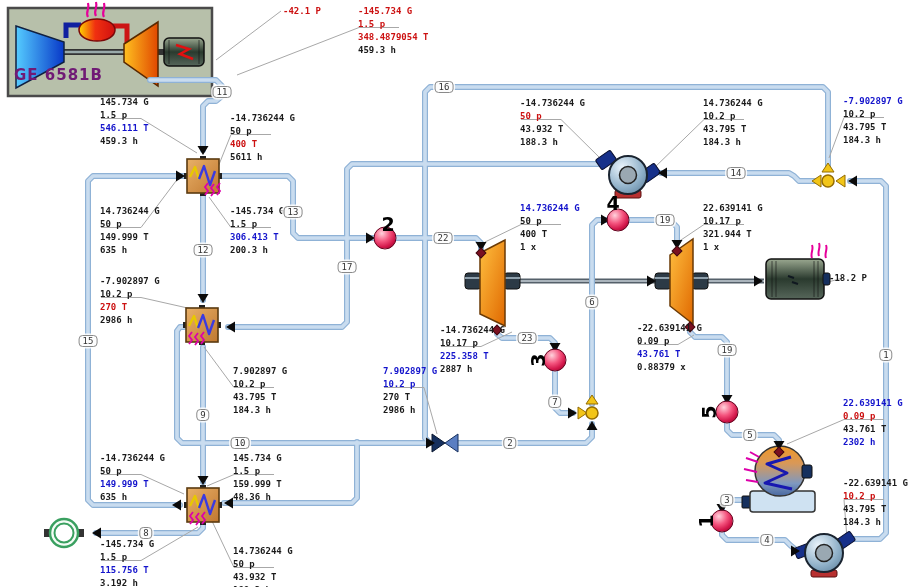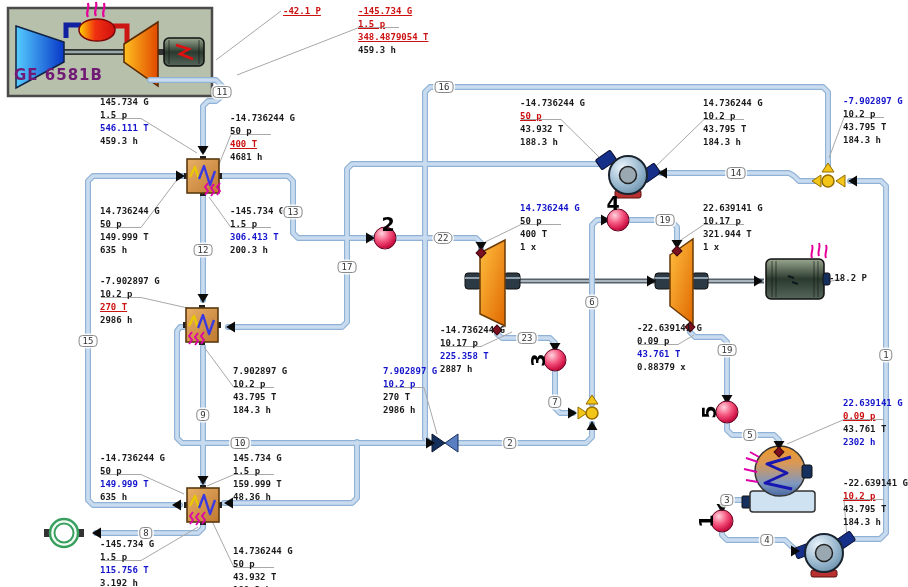--- a/index.html
+++ b/index.html
@@ -1,21 +1,21 @@
 <!DOCTYPE html>
 <html><head>
 <meta charset="utf-8">
 <style>
   html,body{margin:0;padding:0;background:#f2f2f2;}
   #stage{position:relative;width:908px;height:587px;background:#ffffff;overflow:hidden;
          font-family:"DejaVu Sans Mono",monospace;}
   #cv{position:absolute;left:0;top:0;}
   .slabel{position:absolute;font:bold 9px "DejaVu Sans Mono",monospace;line-height:13px;white-space:pre;}
   .slabel div{height:13px;}
-  .c-k{color:#1a1a1a;} .c-r{color:#cc1111;text-decoration:underline;} .c-b{color:#1414cc;}
+  .c-k{color:#1a1a1a;} .c-r{color:#cc1111;} .c-b{color:#1414cc;}
   .node{position:absolute;transform:translate(-50%,-50%);background:#fdfdfd;border:1px solid #8a8a8a;
         border-radius:4px;padding:0px 3px;font:9px "DejaVu Sans Mono",monospace;color:#333;
         box-shadow:0 0 0 1.5px rgba(255,255,255,.85);z-index:30;}
   .ball{position:absolute;width:21px;height:21px;border-radius:50%;transform:translate(-50%,-50%);
         background:radial-gradient(circle at 35% 28%,#ffd2dc 0%,#f4547e 40%,#d2164a 68%,#7e0022 100%);
         border:1px solid #64001c;z-index:32;}
   .ballnum{position:absolute;width:20px;height:20px;font:bold 19px "DejaVu Sans",sans-serif;
            color:#000;z-index:33;text-align:center;line-height:20px;}
   .ballnum.rot{transform:rotate(-90deg);}
   .gt-label{position:absolute;left:14px;top:66px;font:bold 15px "DejaVu Sans",sans-serif;
@@ -302,21 +302,21 @@
         <rect x="686.5" y="323.5" width="7" height="7" transform="rotate(45 690 327)"></rect>
         <rect x="775.5" y="448.5" width="7" height="7" transform="rotate(45 779 452)"></rect>
       </g>
   </svg>
 
   <div class="gt-label">GE 6581B</div>
   <div id="overlay">
       <div class="slabel" style="left: 283px; top: 5px;"><div class="c-r">-42.1 P</div></div>
       <div class="slabel" style="left: 358px; top: 5px;"><div class="c-r">-145.734 G</div><div class="c-r">1.5 p</div><div class="c-r">348.4879054 T</div><div class="c-k">459.3 h</div></div>
       <div class="slabel" style="left: 100px; top: 96px;"><div class="c-k">145.734 G</div><div class="c-k">1.5 p</div><div class="c-b">546.111 T</div><div class="c-k">459.3 h</div></div>
-      <div class="slabel" style="left: 230px; top: 112px;"><div class="c-k">-14.736244 G</div><div class="c-k">50 p</div><div class="c-r">400 T</div><div class="c-k">4681 h</div></div>
+      <div class="slabel" style="left: 230px; top: 112px;"><div class="c-k">-14.736244 G</div><div class="c-k">50 p</div><div class="c-r">400 T</div><div class="c-k">5611 h</div></div>
       <div class="slabel" style="left: 100px; top: 205px;"><div class="c-k">14.736244 G</div><div class="c-k">50 p</div><div class="c-k">149.999 T</div><div class="c-k">635 h</div></div>
       <div class="slabel" style="left: 230px; top: 205px;"><div class="c-k">-145.734 G</div><div class="c-k">1.5 p</div><div class="c-b">306.413 T</div><div class="c-k">200.3 h</div></div>
       <div class="slabel" style="left: 100px; top: 275px;"><div class="c-k">-7.902897 G</div><div class="c-k">10.2 p</div><div class="c-r">270 T</div><div class="c-k">2986 h</div></div>
       <div class="slabel" style="left: 233px; top: 365px;"><div class="c-k">7.902897 G</div><div class="c-k">10.2 p</div><div class="c-k">43.795 T</div><div class="c-k">184.3 h</div></div>
       <div class="slabel" style="left: 100px; top: 452px;"><div class="c-k">-14.736244 G</div><div class="c-k">50 p</div><div class="c-b">149.999 T</div><div class="c-k">635 h</div></div>
       <div class="slabel" style="left: 233px; top: 452px;"><div class="c-k">145.734 G</div><div class="c-k">1.5 p</div><div class="c-k">159.999 T</div><div class="c-k">48.36 h</div></div>
       <div class="slabel" style="left: 100px; top: 538px;"><div class="c-k">-145.734 G</div><div class="c-k">1.5 p</div><div class="c-b">115.756 T</div><div class="c-k">3.192 h</div></div>
       <div class="slabel" style="left: 233px; top: 545px;"><div class="c-k">14.736244 G</div><div class="c-k">50 p</div><div class="c-k">43.932 T</div><div class="c-k">188.3 h</div></div>
       <div class="slabel" style="left: 520px; top: 97px;"><div class="c-k">-14.736244 G</div><div class="c-r">50 p</div><div class="c-k">43.932 T</div><div class="c-k">188.3 h</div></div>
       <div class="slabel" style="left: 703px; top: 97px;"><div class="c-k">14.736244 G</div><div class="c-k">10.2 p</div><div class="c-k">43.795 T</div><div class="c-k">184.3 h</div></div>
@@ -328,21 +328,21 @@
       <div class="slabel" style="left: 637px; top: 322px;"><div class="c-k">-22.639141 G</div><div class="c-k">0.09 p</div><div class="c-b">43.761 T</div><div class="c-k">0.88379 x</div></div>
       <div class="slabel" style="left: 843px; top: 397px;"><div class="c-b">22.639141 G</div><div class="c-r">0.09 p</div><div class="c-k">43.761 T</div><div class="c-b">2302 h</div></div>
       <div class="slabel" style="left: 843px; top: 477px;"><div class="c-k">-22.639141 G</div><div class="c-r">10.2 p</div><div class="c-k">43.795 T</div><div class="c-k">184.3 h</div></div>
       <div class="slabel" style="left: 829px; top: 272px;"><div class="c-k">-18.2 P</div></div>
       <div class="node" style="left: 222px; top: 92px;">11</div>
       <div class="node" style="left: 203px; top: 250px;">12</div>
       <div class="node" style="left: 293px; top: 212px;">13</div>
       <div class="node" style="left: 88px; top: 341px;">15</div>
       <div class="node" style="left: 444px; top: 87px;">16</div>
       <div class="node" style="left: 347px; top: 267px;">17</div>
-      <div class="node" style="left: 443px; top: 238px; border-radius: 6px;">22</div>
+      <div class="node" style="left: 443px; top: 238px;">22</div>
       <div class="node" style="left: 527px; top: 338px;">23</div>
       <div class="node" style="left: 555px; top: 402px;">7</div>
       <div class="node" style="left: 510px; top: 443px;">2</div>
       <div class="node" style="left: 592px; top: 302px;">6</div>
       <div class="node" style="left: 203px; top: 415px;">9</div>
       <div class="node" style="left: 240px; top: 443px;">10</div>
       <div class="node" style="left: 146px; top: 533px;">8</div>
       <div class="node" style="left: 665px; top: 220px;">19</div>
       <div class="node" style="left: 727px; top: 350px;">19</div>
       <div class="node" style="left: 736px; top: 173px;">14</div>

